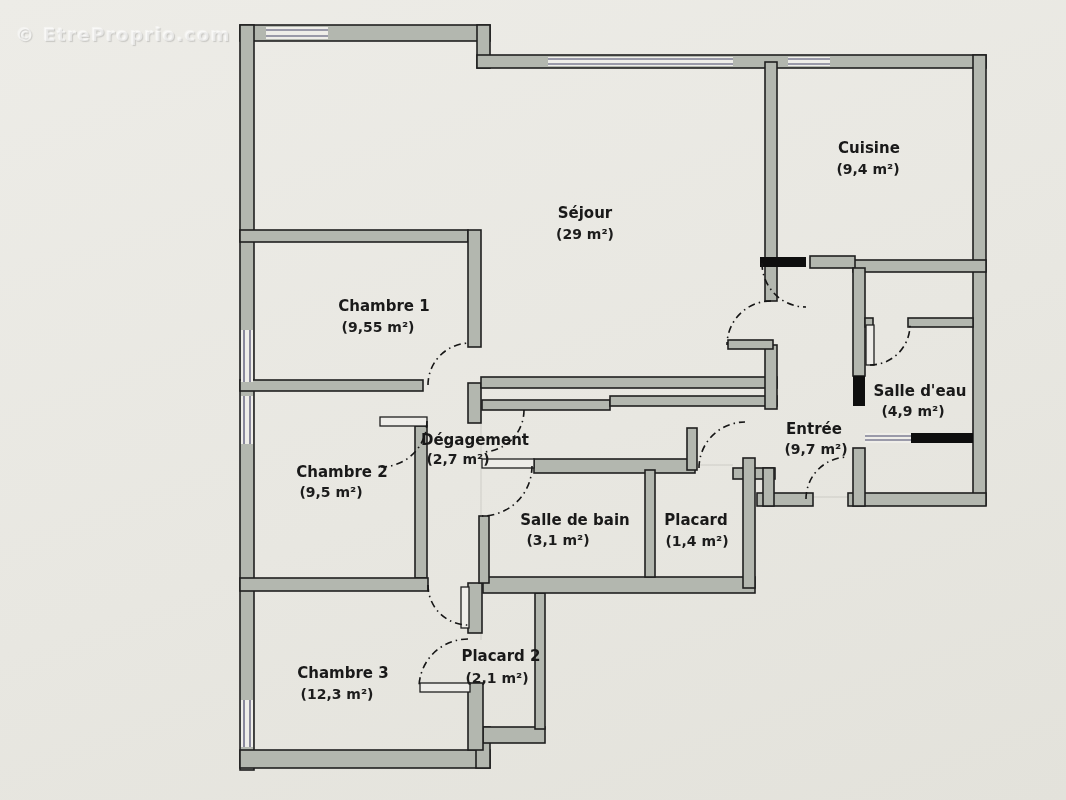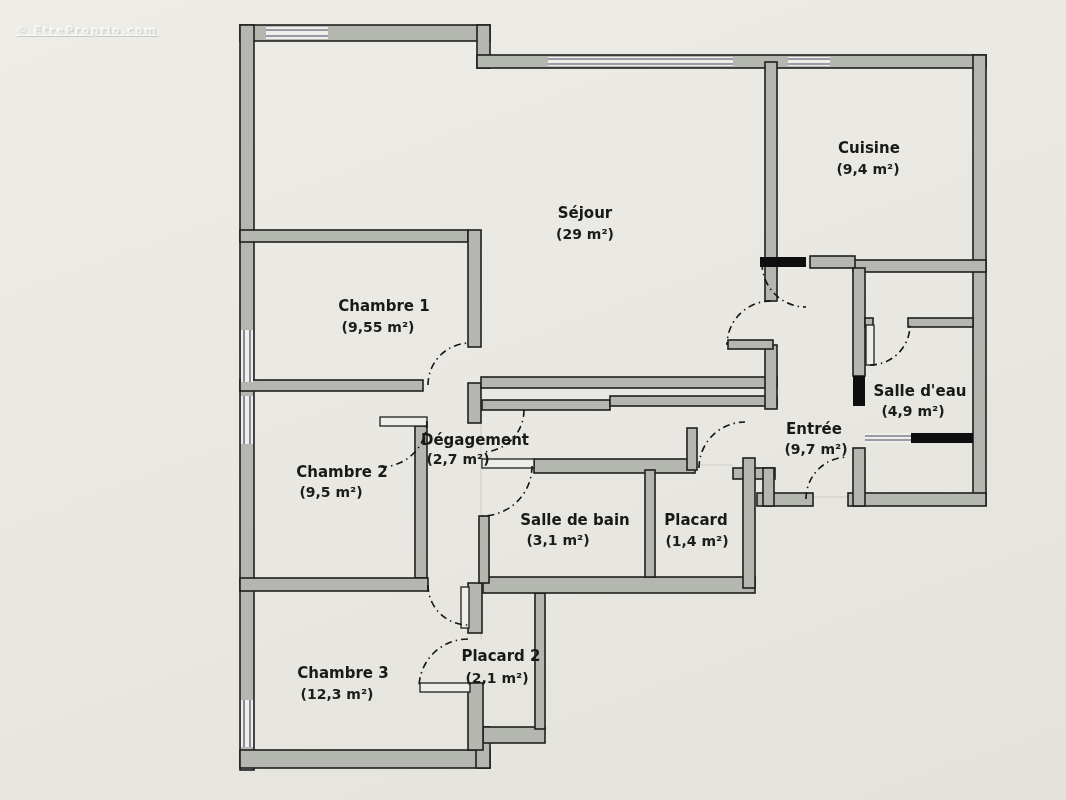--- a/index.html
+++ b/index.html
@@ -14,28 +14,27 @@
   .stage{
     position:relative;
     width:1066px;
     height:800px;
     background:linear-gradient(160deg,#edece7 0%,#e8e7e1 55%,#e3e2db 100%);
   }
   .watermark{
     position:absolute;
     left:16px;
     top:24px;
-    font-size:11px;
+    font-size:18px;
     font-weight:bold;
     letter-spacing:1.5px;
     color:rgba(255,255,255,0.55);
     text-shadow:1px 1px 1px rgba(110,110,110,0.28), -1px -1px 1px rgba(255,255,255,0.5);
     user-select:none;
     white-space:nowrap;
-    text-decoration:underline;
   }
   svg{position:absolute;left:0;top:0;}
   .wall{fill:#b3b7af;stroke:#202020;stroke-width:1.6;}
   .win-bg{fill:#efeee9;stroke:none;}
   .win-line{stroke:#46466b;stroke-width:1.2;}
   .leaf-black{fill:#0e0e0e;stroke:none;}
   .leaf-white{fill:#eeede9;stroke:#202020;stroke-width:1.3;}
   .arc{fill:none;stroke:#161616;stroke-width:1.6;stroke-dasharray:7 4 1.5 4;}
   .guide{stroke:rgba(90,90,90,0.18);stroke-width:1;}
   .room-name{font:700 15px "DejaVu Sans", sans-serif;fill:#191919;text-anchor:middle;}

